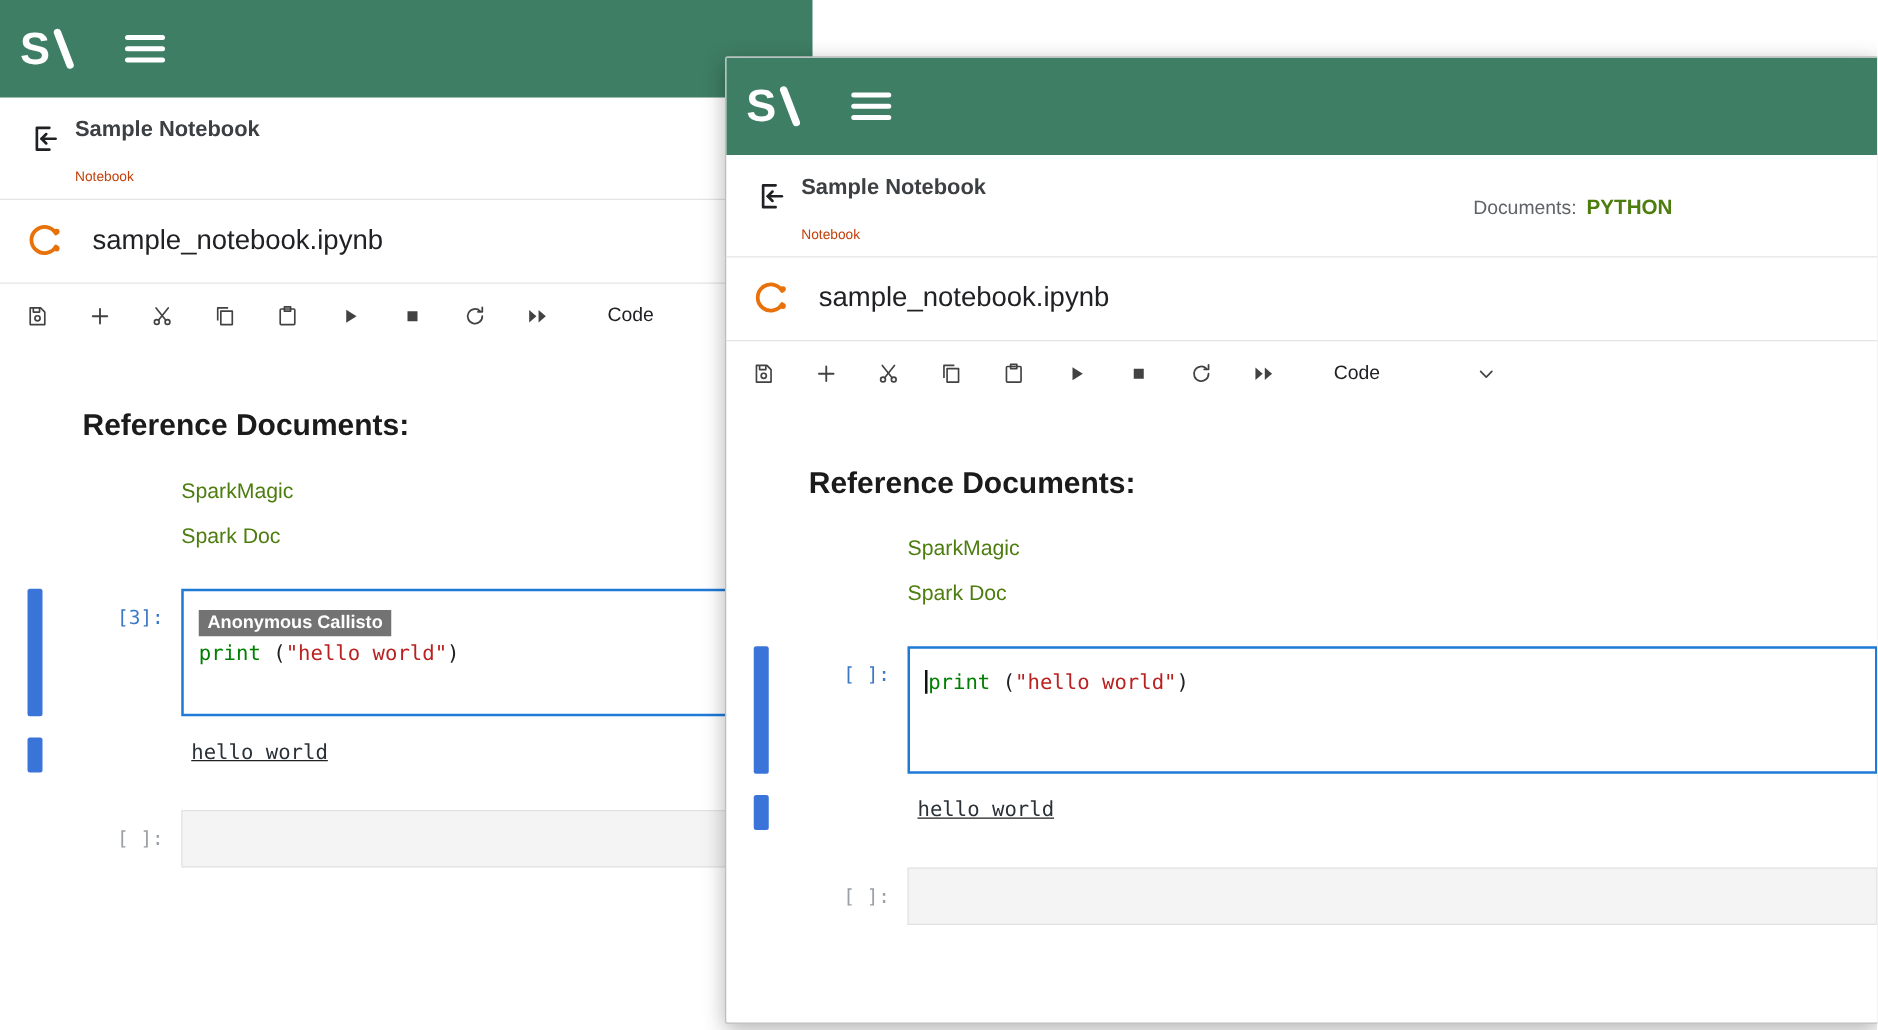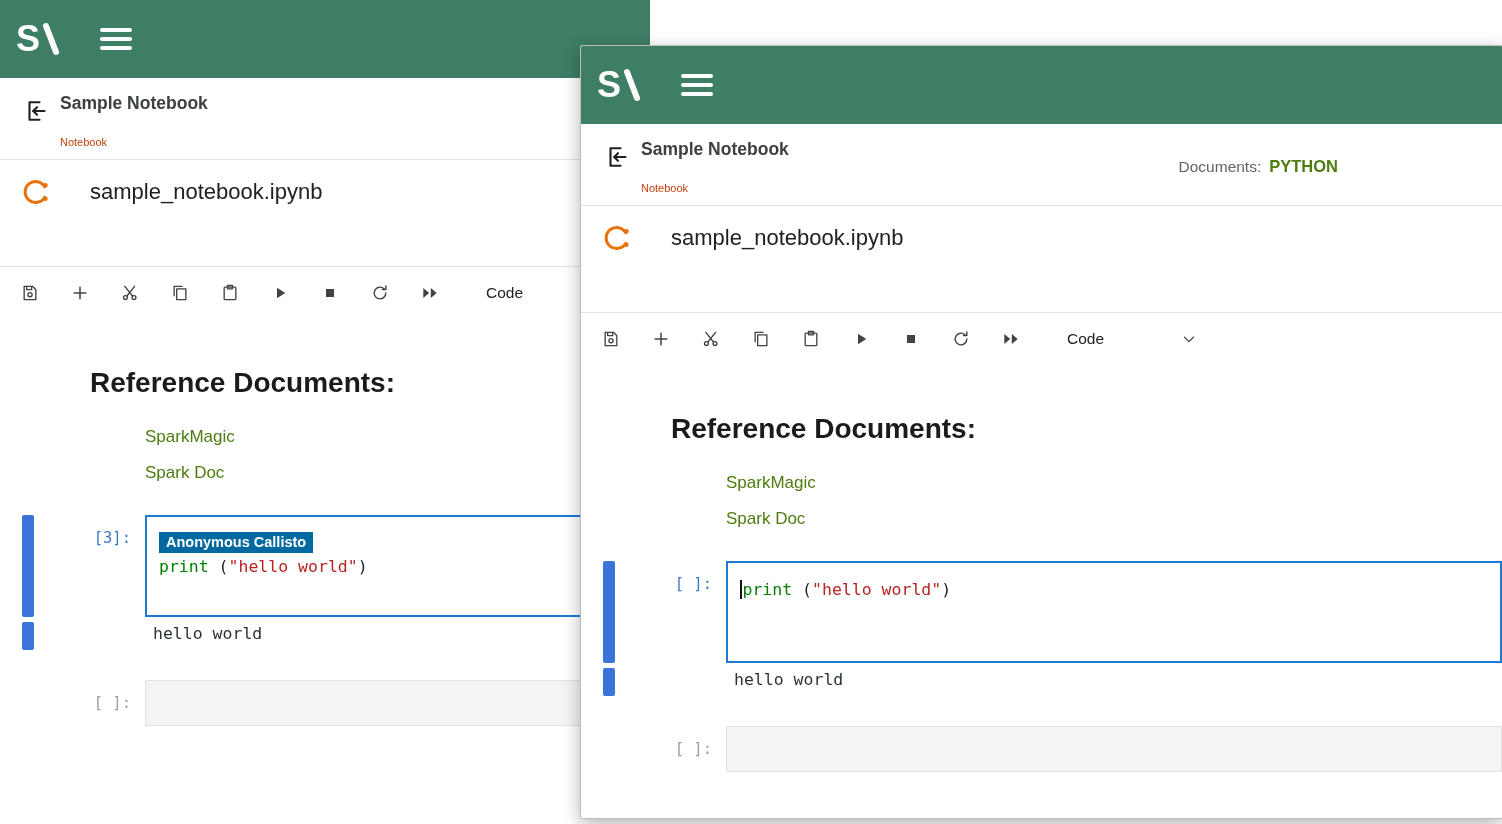--- a/index.html
+++ b/index.html
@@ -21,53 +21,53 @@
 
   
   .doc-header{display:flex;align-items:flex-start;gap:8px;padding:15px 24px 11px 22px;border-bottom:1px solid #e3e3e3;}
   .back-btn{background:none;border:none;padding:0;margin-top:3px;cursor:pointer;}
   .titles .title{font-size:17.5px;font-weight:700;color:#3c4043;}
   .titles .subtitle{font-size:11px;color:#c2410c;margin-top:22px;}
   .language{margin-left:auto;margin-right:140px;align-self:center;font-size:15.5px;color:#5f6368;display:flex;gap:8px;align-items:baseline;}
   .language .lang-val{font-size:16.5px;color:#4d7c0f;font-weight:700;}
 
   
-  .file-row{display:flex;align-items:center;gap:40px;padding:18px 24px 60px 22px;border-bottom:1px solid #e3e3e3;text-align:center;}
+  .file-row{display:flex;align-items:center;gap:24px;padding:18px 24px 20px 22px;border-bottom:1px solid #e3e3e3;text-align:center;}
   .filename{font-size:22px;color:#202124;}
 
   
   .toolbar{display:flex;align-items:center;gap:30px;padding:16px 0 14px 20px;text-align:right;}
   .tbtn{width:20px;height:20px;display:flex;align-items:center;justify-content:center;background:none;border:none;padding:0;cursor:pointer;}
   .celltype{font-size:15.5px;color:#202124;margin-left:16px;cursor:pointer;}
   .chev{margin-left:46px;cursor:pointer;display:flex;align-items:center;background:none;border:none;padding:0;}
 
   
-  .nb .heading{margin:50px 0 0 90px;font-size:28px;font-weight:700;color:#1b1b1b;}
+  .nb .heading{margin:50px 0 0 66px;font-size:24px;font-weight:700;color:#1b1b1b;}
   .nb .links{margin:28px 0 0 145px;display:flex;flex-direction:column;gap:16px;}
   .nb .links a{color:#4d7c0f;font-size:17px;text-decoration:none;cursor:pointer;}
 
   .cellrow,.outrow,.emptyrow{display:flex;align-items:stretch;}
   .cellrow{margin-top:32px;}
   .collapser{width:12px;margin-left:22px;background:#3b74d9;border-radius:2px;flex:none;}
   .collapser.small{height:28px;align-self:flex-start;margin-top:2px;}
   .spacer{width:34px;flex:none;}
   .promptcol{width:111px;flex:none;text-align:right;padding:14px 14px 0 0;box-sizing:border-box;
     font-family:"DejaVu Sans Mono","Liberation Mono",monospace;font-size:15.5px;}
   .prompt-blue{color:#3b78c8;}
   .prompt-gray{color:#9aa0a6;}
   .cellbox{flex:1;min-height:102px;box-sizing:border-box;border:2px solid #1e7ad6;background:#fff;padding:15px 12px;cursor:text;}
   .codeline{font-family:"DejaVu Sans Mono","Liberation Mono",monospace;font-size:16.5px;color:#202124;margin-top:2px;white-space:pre;}
   .kw{color:#008000;}
   .str{color:#ba2121;}
   .plain{color:#202124;}
   .cursor{display:inline-block;width:1.5px;height:19px;background:#111;vertical-align:text-bottom;margin-right:1px;}
-  .annotation{display:inline-block;background:#0369a1;color:#fff;font-weight:700;font-size:14.5px;
+  .annotation{display:inline-block;background:#737373;color:#fff;font-weight:700;font-size:14.5px;
     font-family:"Liberation Sans",sans-serif;padding:2px 7px 3px;margin-bottom:2px;}
 
-  .outrow{margin-top:3px;}
+  .outrow{margin-top:15px;text-decoration:underline;}
   .outtext{font-family:"DejaVu Sans Mono","Liberation Mono",monospace;font-size:16.5px;color:#2a3238;padding:4px 0 0 8px;}
 
   .emptyrow{margin-top:30px;}
   .emptybox{flex:1;height:46px;background:#f4f4f5;border:1px solid #e2e2e2;box-sizing:border-box;cursor:text;}
 
   svg{display:block;}
 </style>
 </head>
 <body>
 

